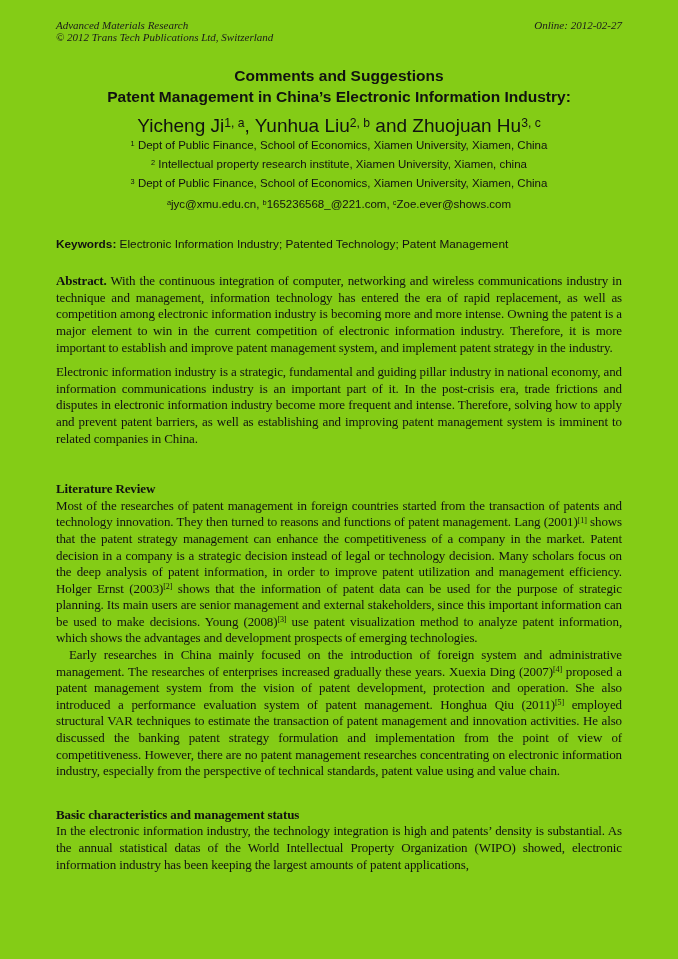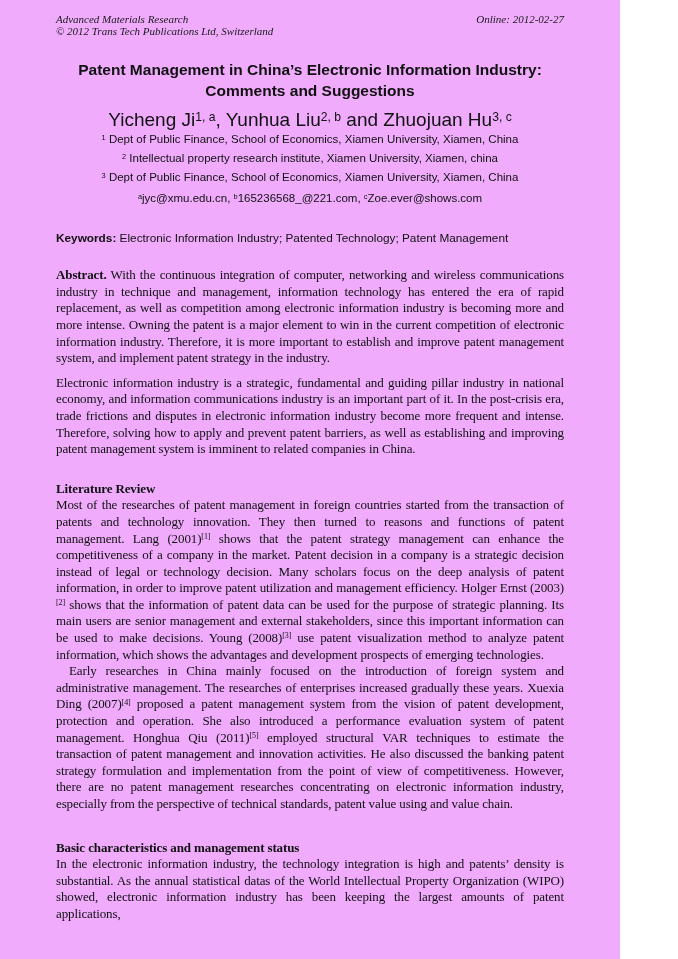--- a/index.html
+++ b/index.html
@@ -1,22 +1,22 @@
 <!DOCTYPE html>
 <html><head>
 <meta charset="utf-8">
 <style>
   html, body { margin: 0; padding: 0; background: #ffffff; }
   .page {
     position: relative;
-    width: 620px;
+    width: 678px;
     height: 959px;
     box-sizing: border-box;
-    padding: 14px 56px 0 56px;
-    background: #f0abfc;
+    padding: 20px 56px 0 56px;
+    background: #84cc16;
     color: #1a1a1a;
     font-family: "Liberation Serif", serif;
     overflow: hidden;
   }
   
   .jheader {
     display: flex;
     justify-content: space-between;
     align-items: flex-start;
     font-style: italic;
@@ -83,41 +83,41 @@
   .section-heading {
     margin: 0;
     font-family: "Liberation Serif", serif;
     font-weight: bold;
     font-size: 13px;
     line-height: 16.6px;
     letter-spacing: -0.12px;
     color: #111;
   }
   .gap-a { margin-top: 8px; }
-  .gap-b { margin-top: 23px; }
+  .gap-b { margin-top: 34px; }
   .gap-c { margin-top: 27px; }
   .indent { text-indent: 13px; }
   .cite { font-size: 0.62em; }
 </style>
 </head>
 <body>
 
 <div class="page">
 
   <div class="jheader">
     <div class="jheader-left">
       <div>Advanced Materials Research</div>
       <div>© 2012 Trans Tech Publications Ltd, Switzerland</div>
     </div>
     <div class="jheader-right">Online: 2012-02-27</div>
   </div>
 
   <div class="title">
+    <div>Comments and Suggestions</div>
     <div>Patent Management in China’s Electronic Information Industry:</div>
-    <div>Comments and Suggestions</div>
   </div>
 
   <div class="authors"><span>Yicheng Ji</span><sup>1, a</sup><span>, </span><span>Yunhua Liu</span><sup>2, b</sup><span> and </span><span>Zhuojuan Hu</span><sup>3, c</sup></div>
 
   <div class="affils">
     <div><sup>1</sup><span> Dept of Public Finance, School of Economics, Xiamen University, Xiamen, China</span></div>
     <div><sup>2</sup><span> Intellectual property research institute, Xiamen University, Xiamen, china</span></div>
     <div><sup>3</sup><span> Dept of Public Finance, School of Economics, Xiamen University, Xiamen, China</span></div>
   </div>
 

